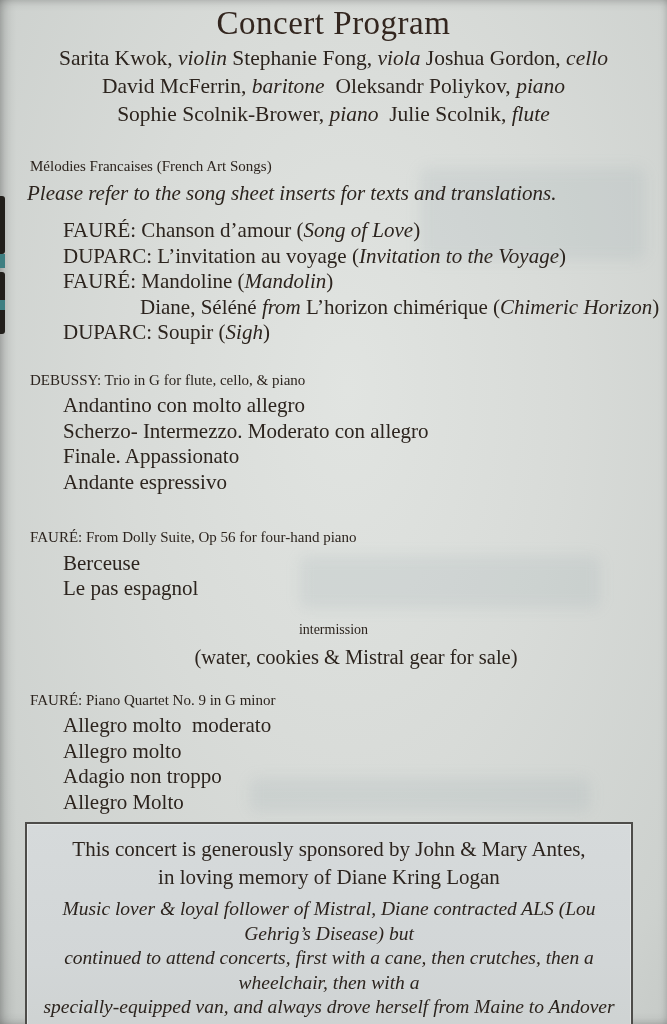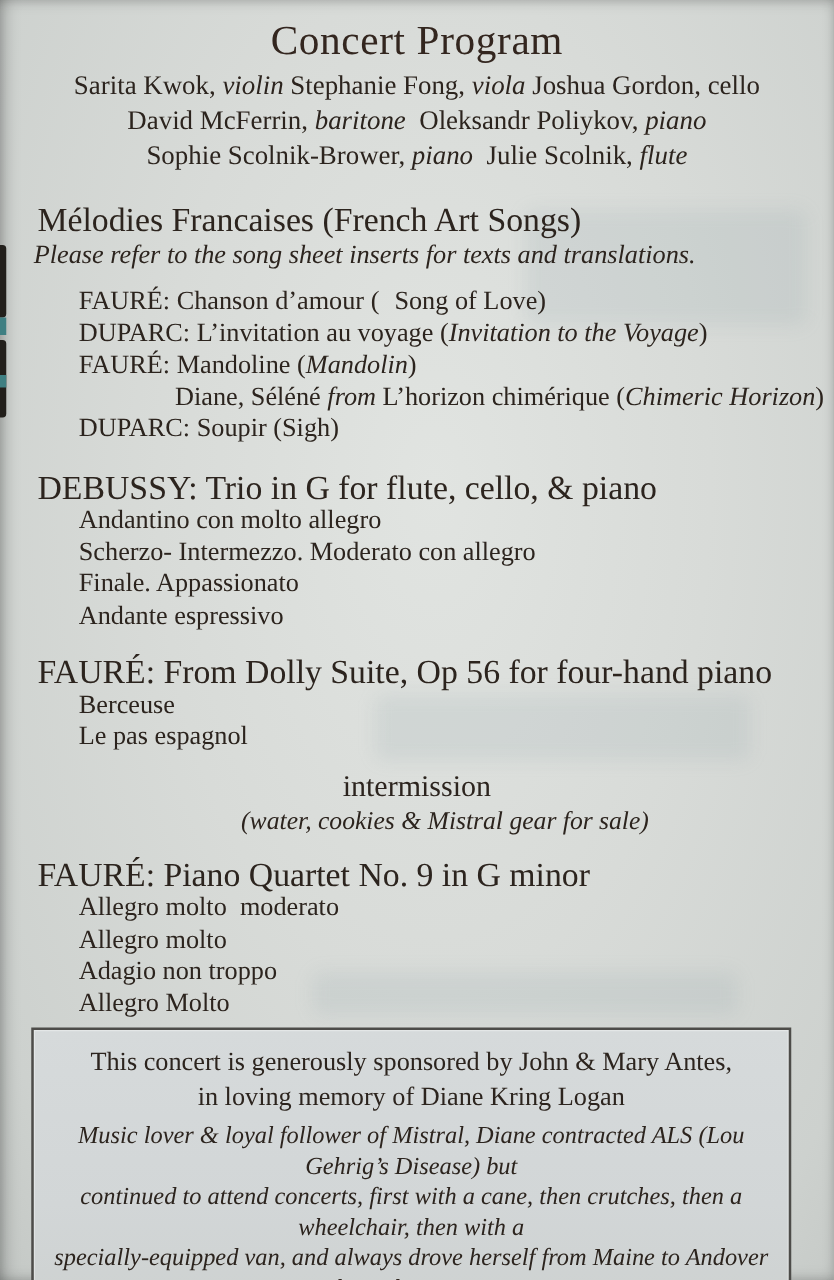--- a/index.html
+++ b/index.html
@@ -29,38 +29,38 @@
   .edge-speck.s2{top:300px;height:10px;}
   
   .ghost{position:absolute;background:rgba(135,158,160,.14);filter:blur(7px);border-radius:8px;}
   .g1{left:420px;top:168px;width:225px;height:92px;}
   .g2{left:300px;top:556px;width:300px;height:52px;}
   .g3{left:250px;top:778px;width:340px;height:34px;}
 
   .content{position:absolute;inset:0;}
   .line{white-space:pre-wrap;}
 
-  header{text-align:center;padding-top:12px;}
+  header{text-align:center;padding-top:2px;}
   .title{font-size:33px;line-height:42px;color:#33261f;letter-spacing:.5px;}
   .performers .line{font-size:21.5px;line-height:28px;}
 
-  .sec-heading{margin-left:30px;font-size:27px;line-height:25.5px;}
+  .sec-heading{margin-left:30px;font-size:15px;line-height:25.5px;}
   .note{margin-left:27px;font-size:21px;line-height:25.5px;font-style:italic;}
   .list .line{font-size:21px;line-height:25.5px;}
   .list .ind1{margin-left:63px;}
   .list .ind2{margin-left:140px;}
 
   .sec-melodies{margin-top:26px;}
   .sec-melodies .note{margin-top:1px;}
   .sec-melodies .list{margin-top:12px;}
   .sec-debussy{margin-top:22px;}
-  .sec-dolly{margin-top:20px;}
+  .sec-dolly{margin-top:30px;}
   .intermission{margin-top:14px;text-align:center;}
-  .intermission .label{font-size:24px;line-height:28px;}
-  .intermission .inote{font-size:20.5px;line-height:27px;font-style:italic;margin-left:45px;}
+  .intermission .label{font-size:14px;line-height:28px;}
+  .intermission .inote{font-size:20.5px;line-height:27px;margin-left:45px;}
   .sec-quartet{margin-top:17px;}
 
   .sponsor-box{
     margin:7px auto 0 25px;width:588px;
     border:2px solid #4d4c49;
     background:linear-gradient(180deg,#d6dadb 0%,#d2d6d7 60%,#cdd1d0 100%);
     box-shadow:inset 0 0 0 1px rgba(255,255,255,.35);
     text-align:center;padding:12px 8px 12px 8px;
   }
   .sponsor-box .roman{font-size:21px;line-height:27.5px;}
@@ -77,35 +77,35 @@
   <div class="edge-speck s2"></div>
   <div class="ghost g1"></div>
   <div class="ghost g2"></div>
   <div class="ghost g3"></div>
 
   <div class="content">
 
     <header>
       <div class="title">Concert Program</div>
       <div class="performers">
-          <div class="line"><span>Sarita Kwok, </span><span style="font-style: italic;">violin</span><span> Stephanie Fong, </span><span style="font-style: italic;">viola</span><span> Joshua Gordon, </span><span style="">cello</span></div>
+          <div class="line"><span>Sarita Kwok, </span><span style="font-style: italic;">violin</span><span> Stephanie Fong, </span><span style="font-style: italic;">viola</span><span> Joshua Gordon, </span><span style="font-style: italic;">cello</span></div>
           <div class="line"><span>David McFerrin, </span><span style="font-style: italic;">baritone</span><span>  Oleksandr Poliykov, </span><span style="font-style: italic;">piano</span></div>
           <div class="line"><span>Sophie Scolnik-Brower, </span><span style="font-style: italic;">piano</span><span>  Julie Scolnik, </span><span style="font-style: italic;">flute</span></div>
         </div>
     </header>
 
     <section class="sec-melodies">
       <div class="sec-heading">Mélodies Francaises (French Art Songs)</div>
       <div class="note">Please refer to the song sheet inserts for texts and translations.</div>
       <div class="list">
-          <div class="line ind1"><span>FAURÉ: Chanson d’amour (</span><span style=" margin-left: 12px;">Song of Love</span><span>)</span></div>
+          <div class="line ind1"><span>FAURÉ: Chanson d’amour (</span><span style="font-style: italic;">Song of Love</span><span>)</span></div>
           <div class="line ind1"><span>DUPARC: L’invitation au voyage (</span><span style="font-style: italic;">Invitation to the Voyage</span><span>)</span></div>
           <div class="line ind1"><span>FAURÉ: Mandoline (</span><span style="font-style: italic;">Mandolin</span><span>)</span></div>
           <div class="line ind2"><span>Diane, Séléné </span><span style="font-style: italic;">from</span><span> L’horizon chimérique (</span><span style="font-style: italic;">Chimeric Horizon</span><span>)</span></div>
-          <div class="line ind1"><span>DUPARC: Soupir (</span><span style="">Sigh</span><span>)</span></div>
+          <div class="line ind1"><span>DUPARC: Soupir (</span><span style="font-style: italic;">Sigh</span><span>)</span></div>
         </div>
     </section>
 
     <section class="sec-debussy">
       <div class="sec-heading">DEBUSSY: Trio in G for flute, cello, &amp; piano</div>
       <div class="list">
           <div class="line ind1">Andantino con molto allegro</div>
           <div class="line ind1">Scherzo- Intermezzo. Moderato con allegro</div>
           <div class="line ind1">Finale. Appassionato</div>
           <div class="line ind1">Andante espressivo</div>

